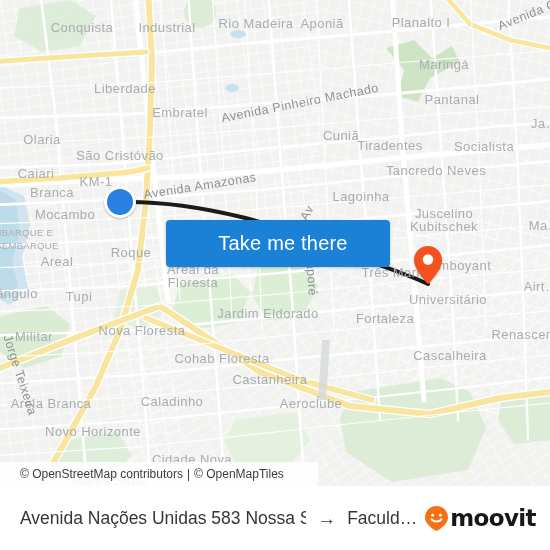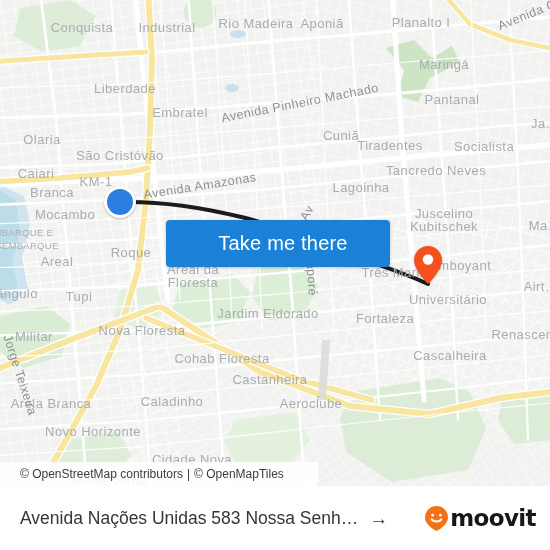--- a/index.html
+++ b/index.html
@@ -215,21 +215,21 @@
         <div class="lbl" style="left: 452px; top: 99px;">Pantanal</div>
         <div class="lbl" style="left: 180px; top: 112px;">Embratel</div>
         <div class="lbl" style="left: 341px; top: 135px;">Cuniã</div>
         <div class="lbl" style="left: 390px; top: 145px;">Tiradentes</div>
         <div class="lbl" style="left: 484px; top: 146px;">Socialista</div>
         <div class="lbl" style="left: 42px; top: 139px;">Olaria</div>
         <div class="lbl" style="left: 120px; top: 155px;">São Cristóvão</div>
         <div class="lbl" style="left: 436px; top: 170px;">Tancredo Neves</div>
         <div class="lbl" style="left: 36px; top: 173px;">Caiari</div>
         <div class="lbl" style="left: 96px; top: 181px;">KM-1</div>
-        <div class="lbl" style="left: 361px; top: 187px; text-align: right;">Lagoinha</div>
+        <div class="lbl" style="left: 361px; top: 196px; text-align: right;">Lagoinha</div>
         <div class="lbl" style="left: 52px; top: 192px;">Branca</div>
         <div class="lbl" style="left: 65px; top: 214px;">Mocambo</div>
         <div class="lbl two" style="left: 444px; top: 220px;">Juscelino
 Kubitschek</div>
         <div class="lbl two sm" style="left: 20px; top: 239px;">EMBARQUE E
 DESEMBARQUE</div>
         <div class="lbl" style="left: 57px; top: 245px; margin-top: 16px;">Areal</div>
         <div class="lbl" style="left: 131px; top: 252px;">Roque</div>
         <div class="lbl" style="left: 455px; top: 265px;">Flamboyant</div>
         <div class="lbl two" style="left: 193px; top: 276px;">Areal da
@@ -278,20 +278,21 @@
       <span>© OpenStreetMap contributors</span>
       <span class="sep">|</span>
       <span>© OpenMapTiles</span>
     </div>
   </div>
 
   <div id="footer">
     <div class="route-text">
       <span class="from">Avenida Nações Unidas 583 Nossa Senh…</span>
       <span class="arrow">→</span>
+      <span class="to">Faculd…</span>
     </div>
     <div id="logo">
       <svg width="23" height="25" viewBox="0 0 23 25">
         <path d="M11.5 0 C5.2 0 0 5.1 0 11.4 C0 19.4 11.5 25 11.5 25 C11.5 25 23 19.4 23 11.4 C23 5.1 17.8 0 11.5 0 Z" fill="#f47216"></path>
         <circle cx="7.6" cy="9.2" r="1.35" fill="#ffffff"></circle>
         <circle cx="15.4" cy="9.2" r="1.35" fill="#ffffff"></circle>
         <path d="M6.6 13.2 C8.4 16.2 14.6 16.2 16.4 13.2" fill="none" stroke="#ffffff" stroke-width="1.9" stroke-linecap="round"></path>
       </svg>
       <span class="wordmark">moovit</span>
     </div>

